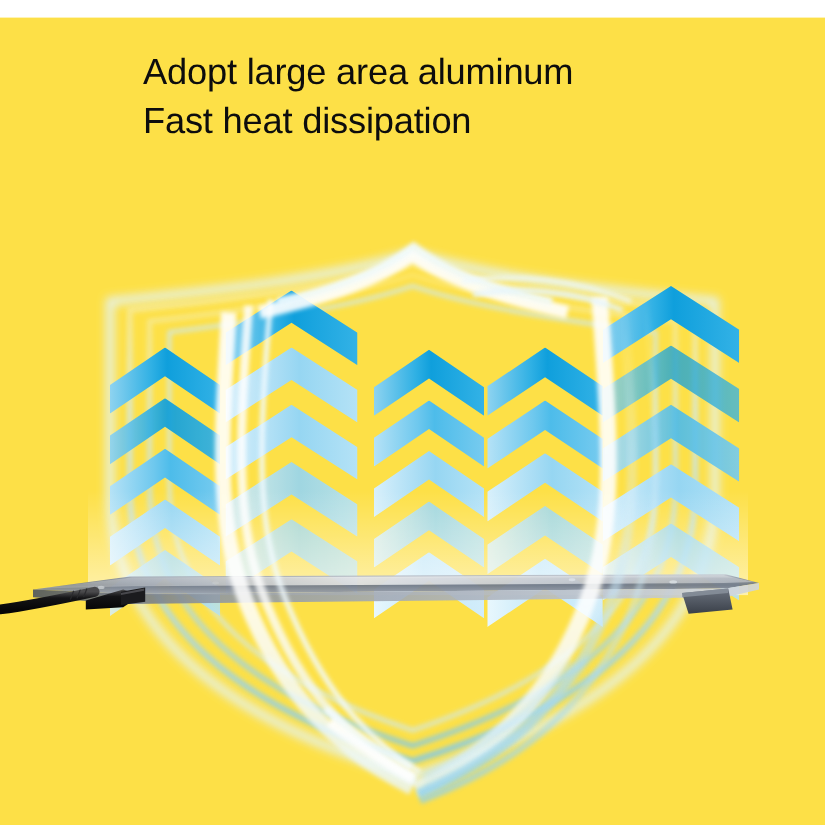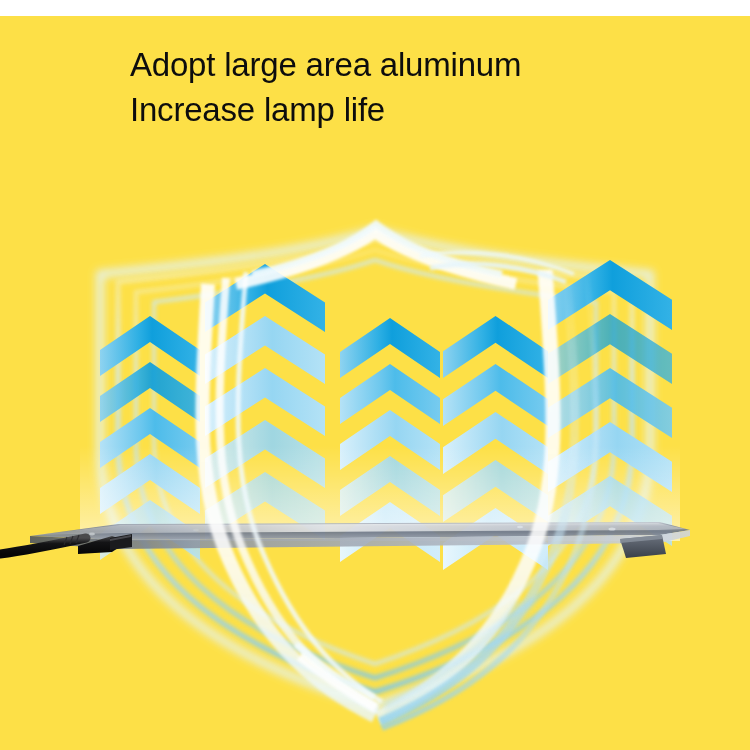--- a/index.html
+++ b/index.html
@@ -311,16 +311,16 @@
 
       <path d="M300 640 C 330 664 356 680 376 692" fill="none" stroke="#ffffff" stroke-width="10" filter="url(#b3)" opacity="0.9"></path>
       <path d="M296 628 C 326 654 352 670 374 682" fill="none" stroke="#f4fcfe" stroke-width="6" filter="url(#b3)" opacity="0.85"></path>
       <path d="M384 690 C 432 668 486 632 520 586" fill="none" stroke="#b9e1f5" stroke-width="5" filter="url(#b6)" opacity="0.75"></path>
       <path d="M386 700 C 440 676 498 636 534 584" fill="none" stroke="#a5d9f2" stroke-width="4" filter="url(#b6)" opacity="0.6"></path>
     </g>
   </svg>
 
   <div class="feature-list">
     <div class="feature-line">Adopt large area aluminum</div>
-    <div class="feature-line">Increase lamp life</div>
+    <div class="feature-line">Fast heat dissipation</div>
   </div>
 
 </div>
 
 </body></html>

